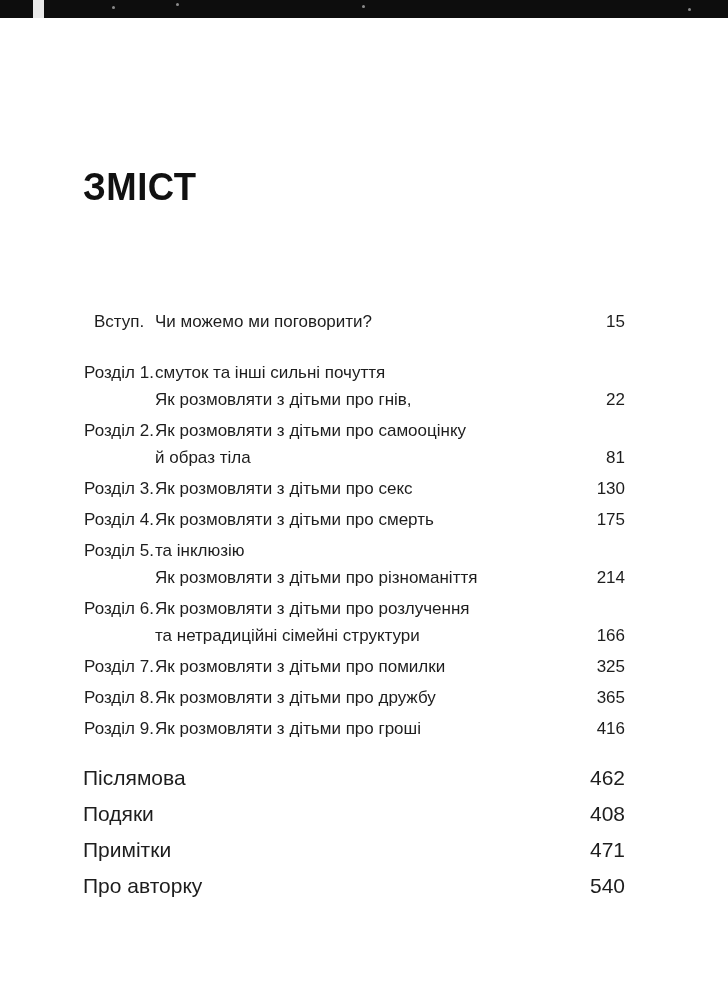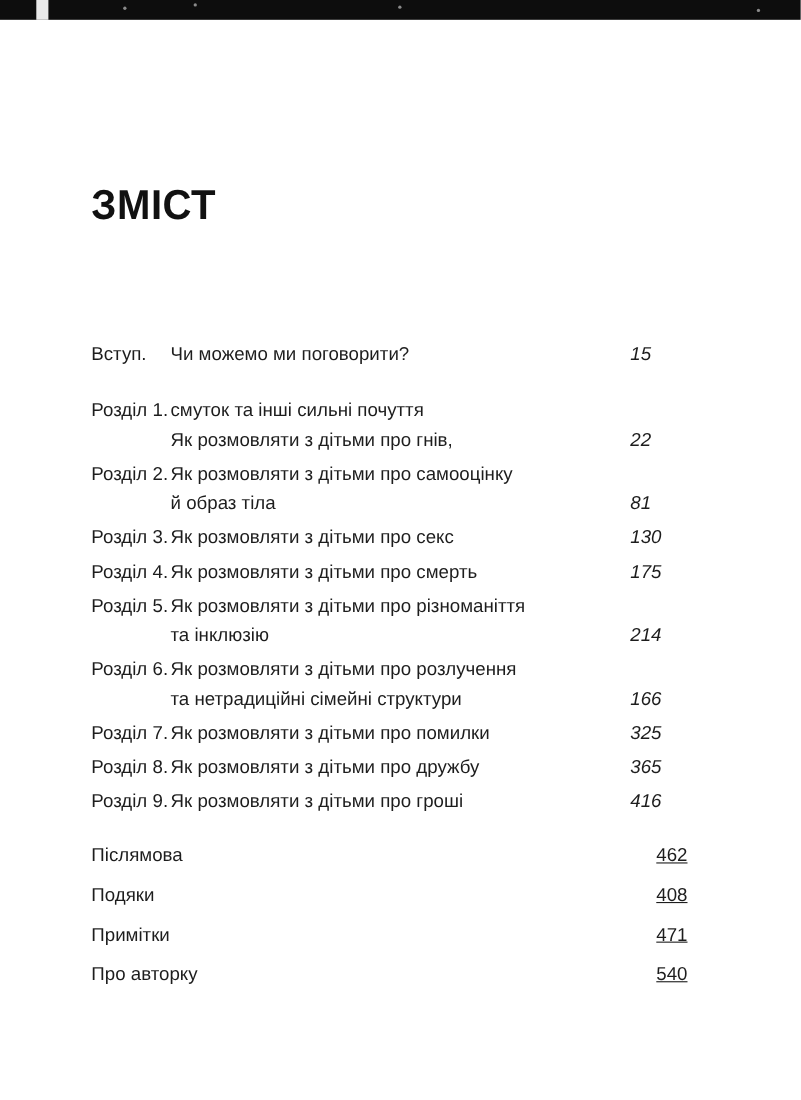--- a/index.html
+++ b/index.html
@@ -68,44 +68,44 @@
     align-items: stretch;
     margin-bottom: 4px;
   }
   .entry:first-child {
     margin-bottom: 24px;
   }
   .entry-label {
     width: 72px;
     flex: 0 0 72px;
     align-self: flex-start;
+    text-align: center;
   }
   .entry-lines {
     flex: 1 1 auto;
   }
   .entry-page {
     flex: 0 0 52px;
     min-width: 52px;
-    text-align: left;
+    text-align: right;
     align-self: flex-end;
-    font-style: italic;
   }
 
   .back-matter {
     margin-top: 22px;
-    font-size: 17px;
+    font-size: 21px;
     line-height: 27px;
   }
   .back-row {
     display: flex;
     justify-content: space-between;
     margin-bottom: 9px;
   }
   .back-label { text-align: left; }
-  .back-page { text-align: right; text-decoration: underline; }
+  .back-page { text-align: right; }
 </style>
 </head>
 <body>
 
 <div class="top-bar">
   <div class="notch"></div>
   <div class="speck s1"></div>
   <div class="speck s2"></div>
   <div class="speck s3"></div>
   <div class="speck s4"></div>
@@ -148,22 +148,22 @@
       <div class="entry">
         <div class="entry-label">Розділ 4.</div>
         <div class="entry-lines">
           <div>Як розмовляти з дітьми про смерть</div>
         </div>
         <div class="entry-page">175</div>
       </div>
       <div class="entry">
         <div class="entry-label">Розділ 5.</div>
         <div class="entry-lines">
+          <div>та інклюзію</div>
           <div>Як розмовляти з дітьми про різноманіття</div>
-          <div>та інклюзію</div>
         </div>
         <div class="entry-page">214</div>
       </div>
       <div class="entry">
         <div class="entry-label">Розділ 6.</div>
         <div class="entry-lines">
           <div>Як розмовляти з дітьми про розлучення</div>
           <div>та нетрадиційні сімейні структури</div>
         </div>
         <div class="entry-page">166</div>

